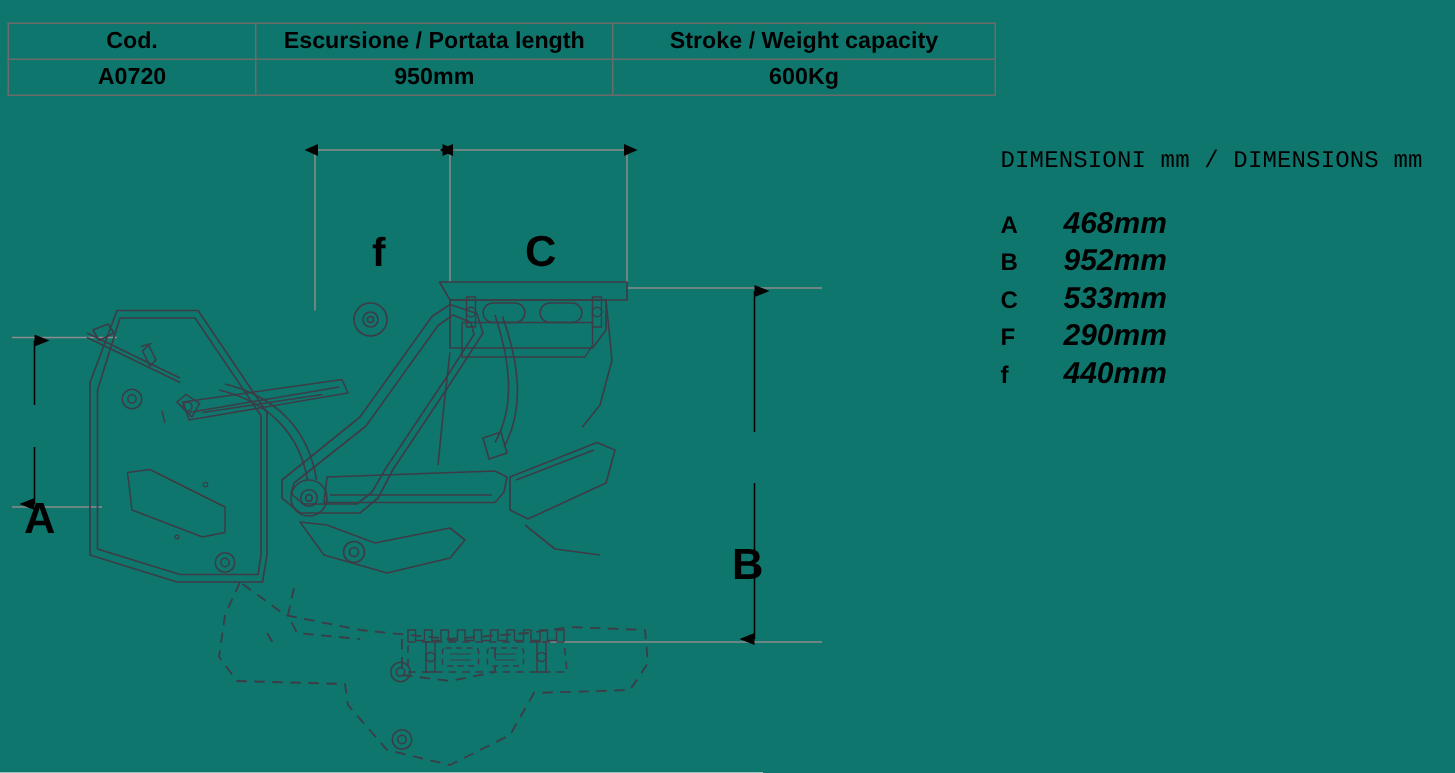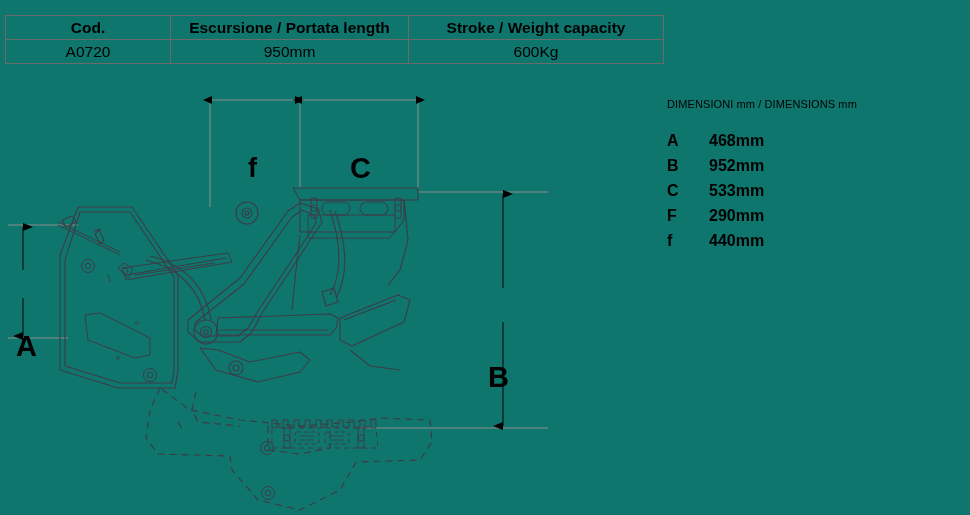--- a/index.html
+++ b/index.html
@@ -32,58 +32,60 @@
     border: 1px solid #6b6b6b;
     text-align: center;
     font-size: 15.5px;
     font-weight: bold;
     height: 23px;
     line-height: 23px;
     padding: 0;
     color: #000;
   }
   .spec-table tr.values td {
-    font-weight: normal;
+    font-weight: bold;
   }
   .spec-table tr.values td.code-cell {
-    font-weight: normal;
+    font-weight: bold;
   }
   .col-code   { width: 165px; }
   .col-stroke { width: 238px; }
   .col-load   { width: 255px; }
 
   
   .legend {
     position: absolute;
     left: 667px;
     top: 98px;
     width: 300px;
   }
   .legend-title {
-    font-size: 11px;
+    font-size: 16px;
     letter-spacing: .1px;
     white-space: nowrap;
     color: #000;
+    font-family: Liberation Mono, monospace;
   }
   .legend-rows {
     margin-top: 22px;
   }
   .legend-row {
     display: flex;
     align-items: baseline;
     height: 25px;
   }
   .legend-key {
     width: 42px;
     font-size: 16px;
     font-weight: bold;
   }
   .legend-val {
-    font-size: 16px;
-    font-weight: bold;
+    font-size: 20px;
+    font-weight: bold;
+    font-style: italic;
   }
 
   
   .drawing {
     position: absolute;
     left: 0;
     top: 70px;
     width: 670px;
     height: 445px;
   }

